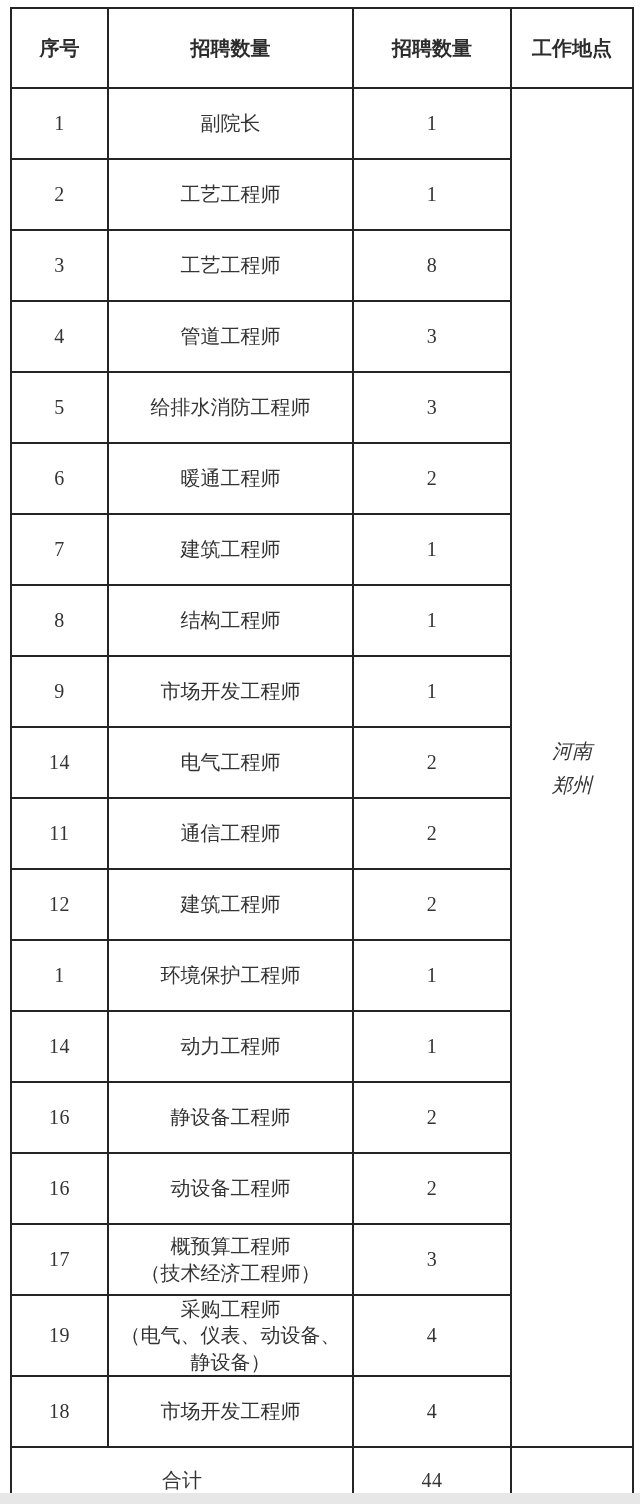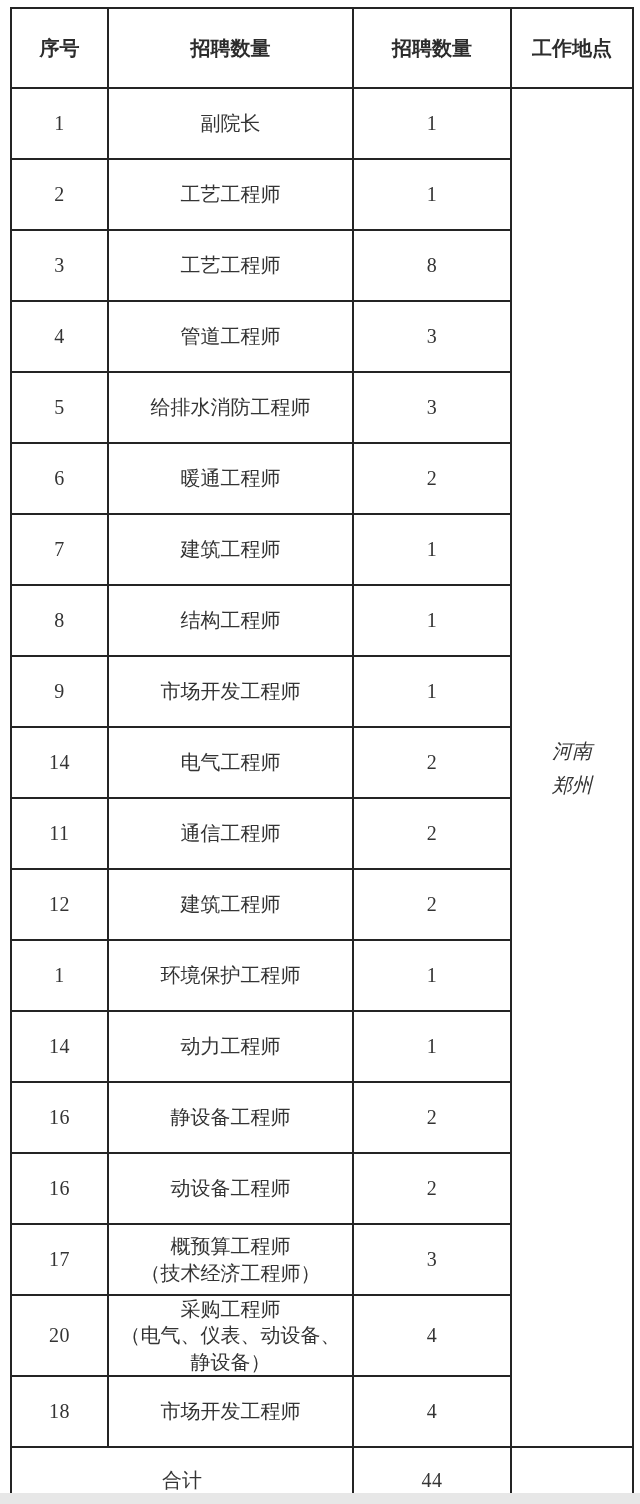--- a/index.html
+++ b/index.html
@@ -163,21 +163,21 @@
         <td class="c-pos">动设备工程师</td>
         <td class="c-cnt">2</td>
       </tr>
       <tr class="body-row">
         <td class="c-no">17</td>
         <td class="c-pos">概预算工程师
 （技术经济工程师）</td>
         <td class="c-cnt">3</td>
       </tr>
       <tr class="body-row-tall">
-        <td class="c-no">20</td>
+        <td class="c-no">19</td>
         <td class="c-pos">采购工程师
 （电气、仪表、动设备、
 静设备）</td>
         <td class="c-cnt">4</td>
       </tr>
       <tr class="body-row">
         <td class="c-no">18</td>
         <td class="c-pos">市场开发工程师</td>
         <td class="c-cnt">4</td>
       </tr>

